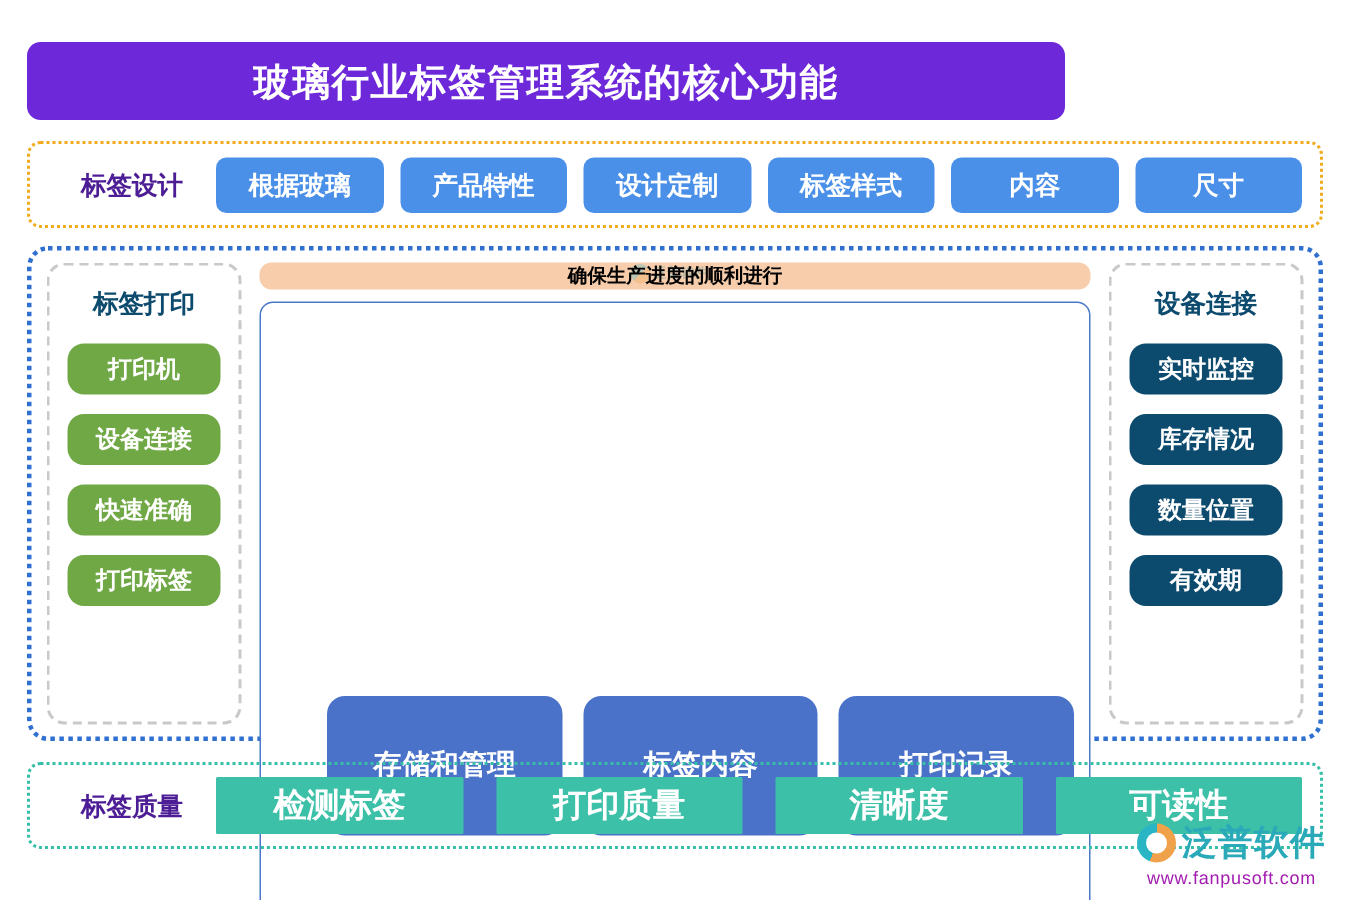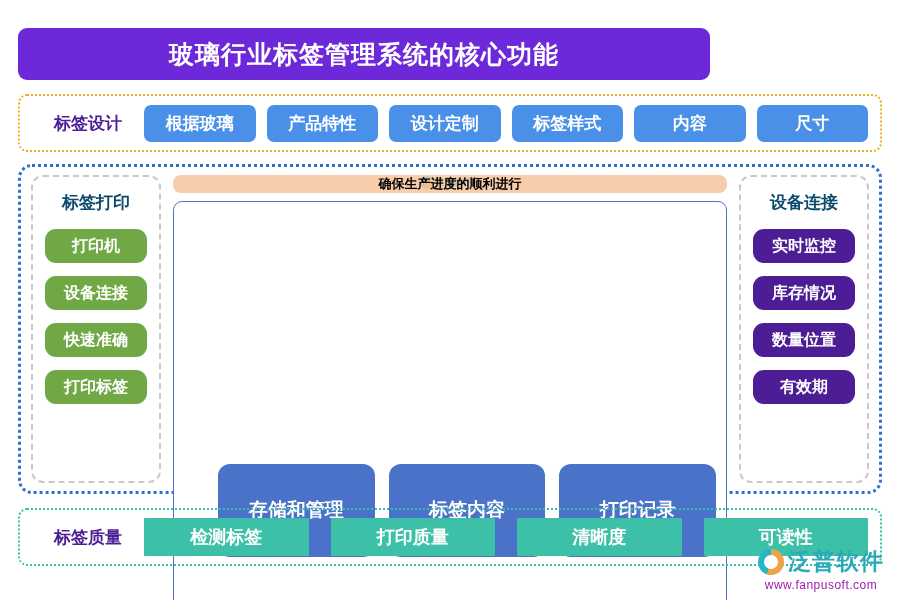--- a/index.html
+++ b/index.html
@@ -80,21 +80,21 @@
     margin-bottom: 2px;
   }
   .side-pill {
     width: 102px; height: 34px;
     border-radius: 11px;
     display: flex; align-items: center; justify-content: center;
     color: #ffffff; font-size: 16px; font-weight: bold;
     white-space: nowrap;
   }
   .pill-green { background: #6fa844; }
-  .pill-teal  { background: #4c1d95; }
+  .pill-teal  { background: #0c4a6e; }
 
   
   .center-col {
     flex: 1;
     display: flex; flex-direction: column;
     gap: 8px;
     padding: 0 4px;
   }
   .banner {
     height: 48px;
@@ -162,21 +162,21 @@
     border: 2px dotted #35bfa6;
     border-radius: 9px;
     display: flex; align-items: center;
     padding: 0 12px;
   }
   .quality-row .row-label { width: 112px; text-align: center; }
   .quality-pills { display: flex; align-items: center; gap: 22px; flex: 1; }
   .q-box {
     background: #3dc0a8;
     color: #ffffff;
-    font-size: 18px; font-weight: bold;
+    font-size: 22px; font-weight: bold;
     height: 38px;
     flex: 1;
     display: flex; align-items: center; justify-content: center;
     white-space: nowrap;
     border-radius: 1px;
   }
 
   
   .logo {
     position: absolute; right: 16px; bottom: 8px;

